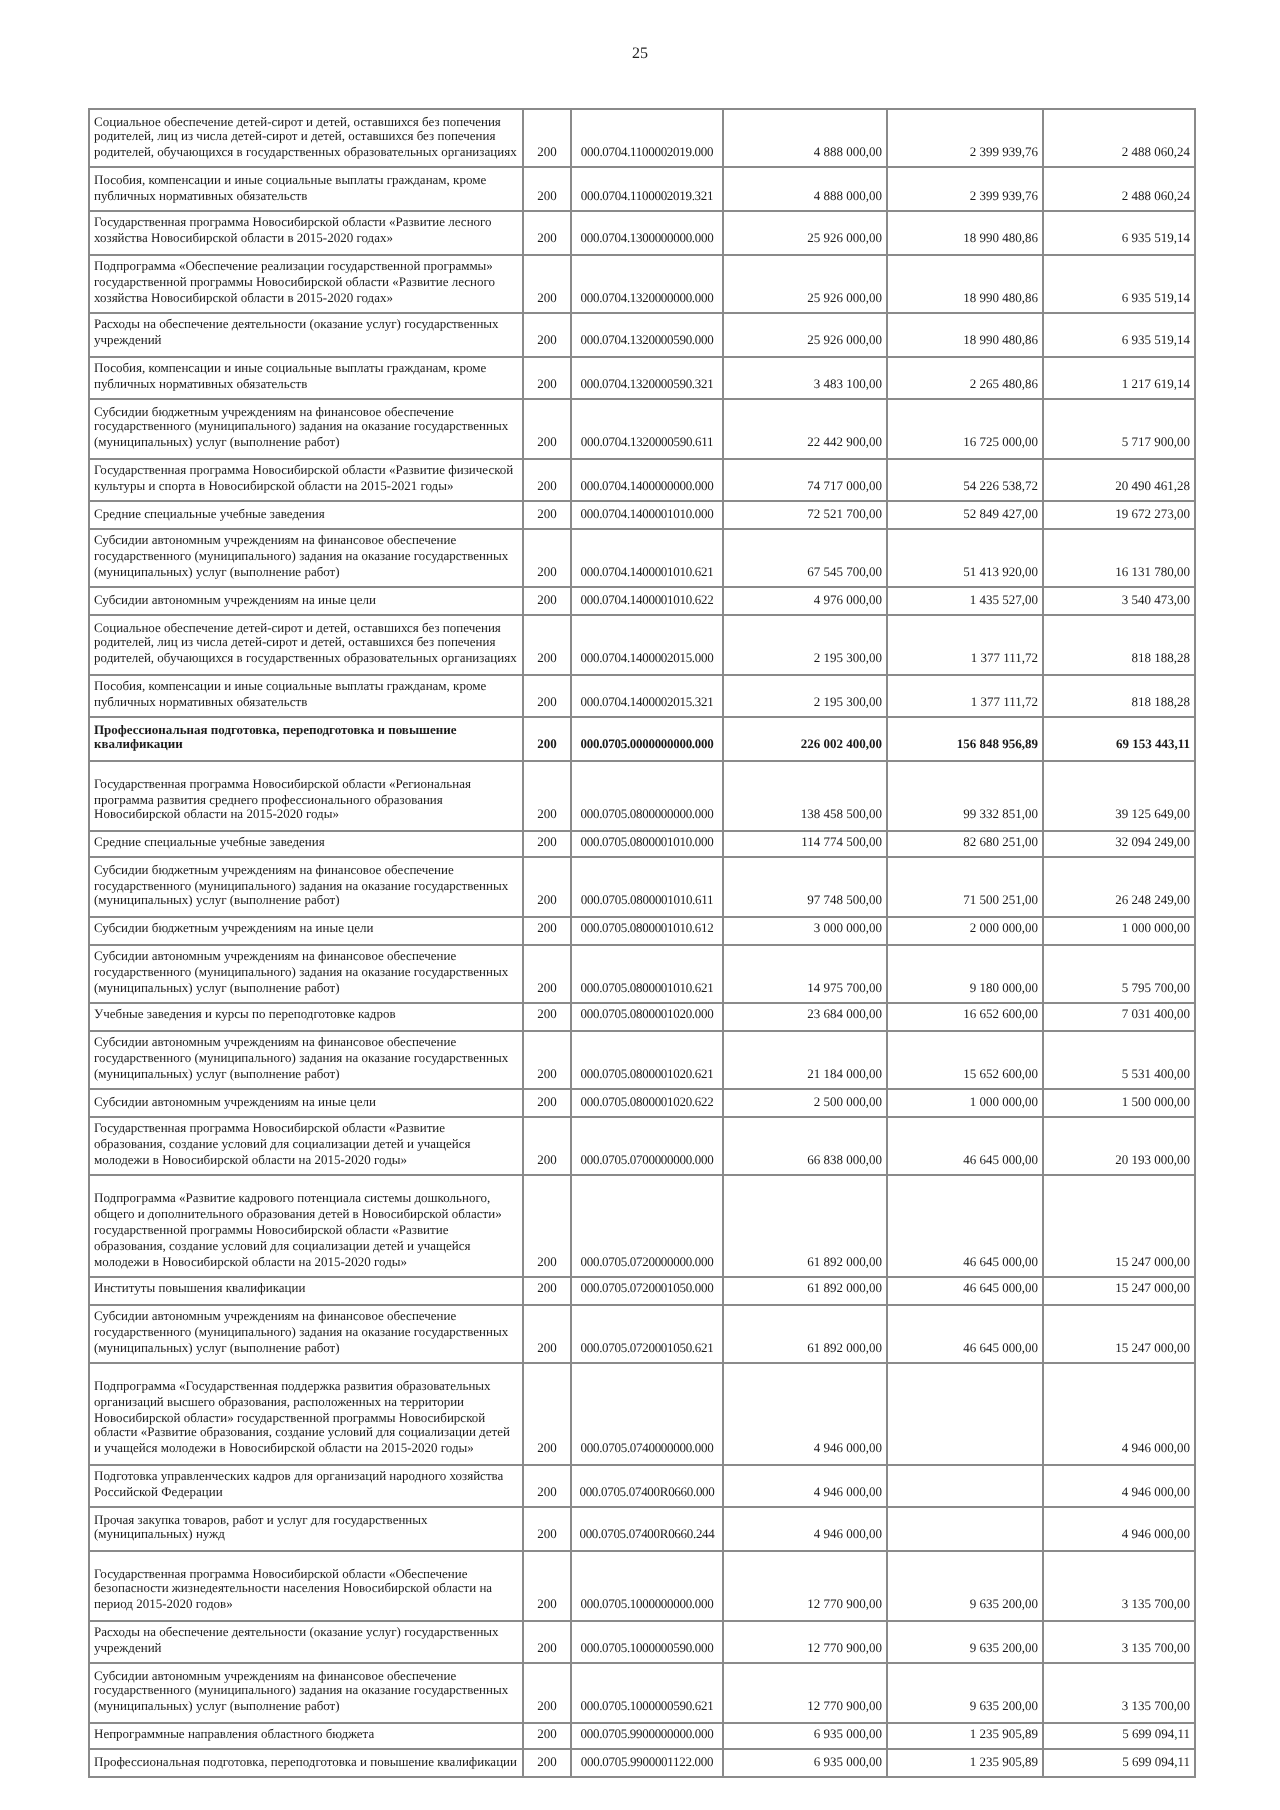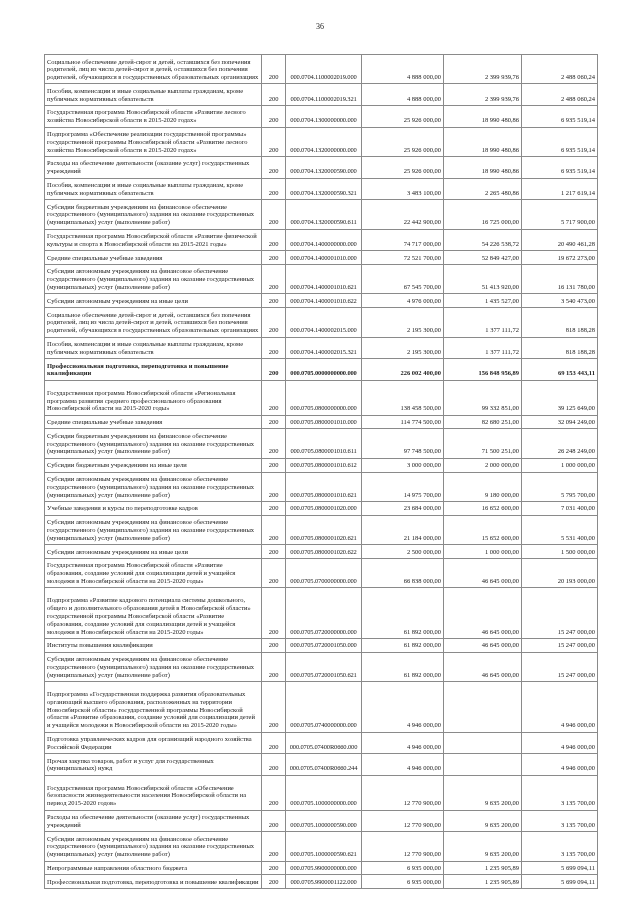--- a/index.html
+++ b/index.html
@@ -41,21 +41,21 @@
   tbody tr:nth-child(15) td,
   tbody tr:nth-child(24) td,
   tbody tr:nth-child(27) td,
   tbody tr:nth-child(30) td { padding-top: 8px; }
 </style>
 </head>
 <body>
 
 <div class="page">
 
-  <div class="page-number">36</div>
+  <div class="page-number">25</div>
 
   <div class="table-wrap">
     <table class="budget">
       <colgroup>
         <col style="width:217px">
         <col style="width:24px">
         <col style="width:76px">
         <col style="width:82px">
         <col style="width:78px">
         <col style="width:76px">

